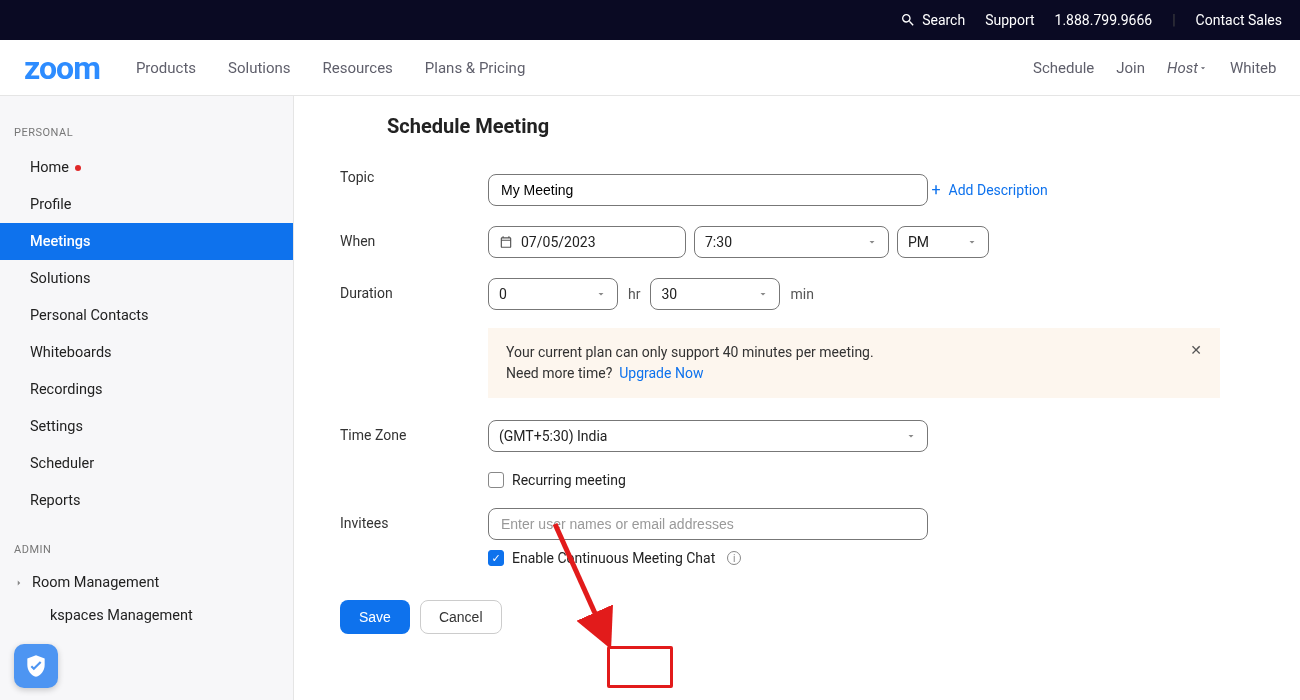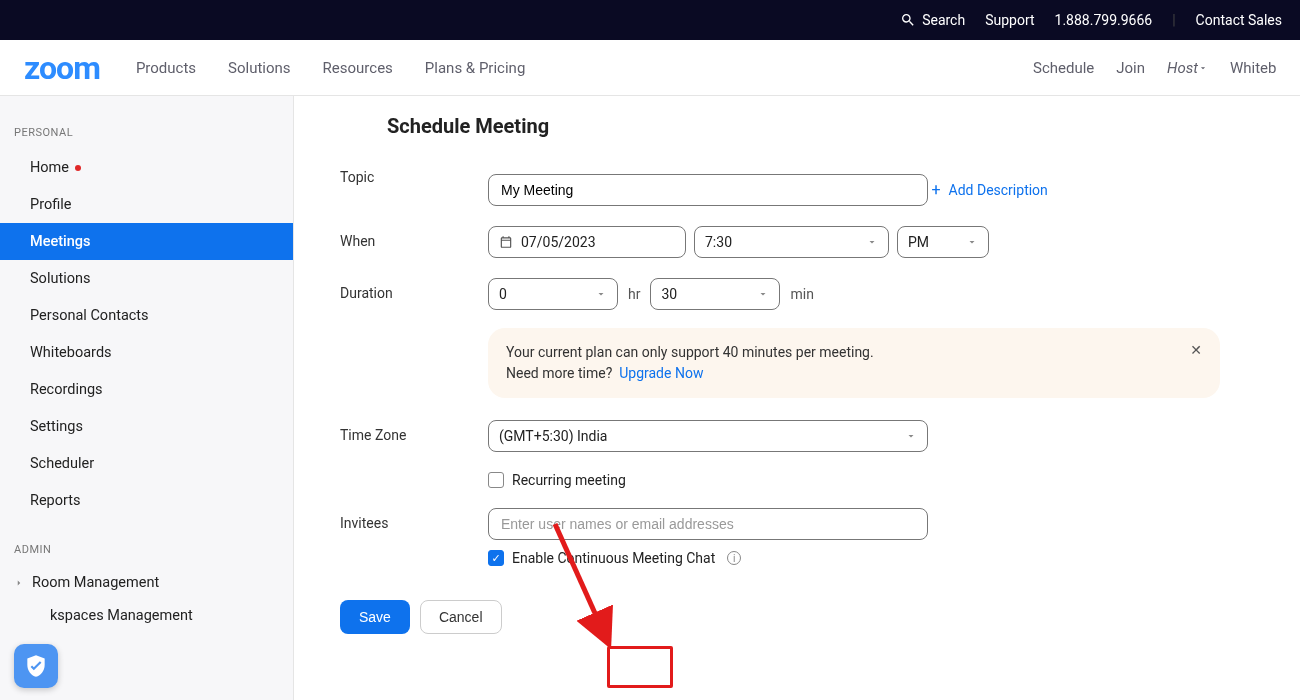--- a/index.html
+++ b/index.html
@@ -50,21 +50,21 @@
   .dropdown.dur-hr { width: 130px; }
   .dropdown.dur-min { width: 130px; }
   .dropdown.tz { width: 440px; }
 
   .cal-icon { width: 14px; height: 14px; fill: #555; margin-right: 8px; }
 
   .when-row { display: flex; gap: 8px; align-items: center; }
   .dur-row { display: flex; gap: 10px; align-items: center; }
   .dur-row .unit { color: #555; font-size: 14px; }
 
-  .banner { background: #fdf6ee; border-radius: 17px; padding: 14px 18px; display: flex; align-items: flex-start; justify-content: space-between; margin-top: 6px; width: 732px; gap: 20px; }
+  .banner { background: #fdf6ee; border-radius: 0; padding: 14px 18px; display: flex; align-items: flex-start; justify-content: space-between; margin-top: 6px; width: 732px; gap: 20px; }
   .banner .b-text { color: #333; line-height: 1.5; }
   .banner .b-text .cta { color: #0E72ED; cursor: pointer; }
   .banner .close { cursor: pointer; color: #555; }
 
   .checkbox-row { display: flex; align-items: center; gap: 8px; font-size: 14px; }
   .cbox { width: 16px; height: 16px; border: 1.5px solid #888; border-radius: 3px; display: inline-flex; align-items: center; justify-content: center; cursor: pointer; }
   .cbox.checked { background: #0E72ED; border-color: #0E72ED; }
   .cbox.checked::after { content: "✓"; color: #fff; font-size: 11px; line-height: 1; }
 
   .invitee-input { width: 440px; height: 32px; border: 1px solid #777; border-radius: 8px; padding: 0 12px; font-size: 14px; }

